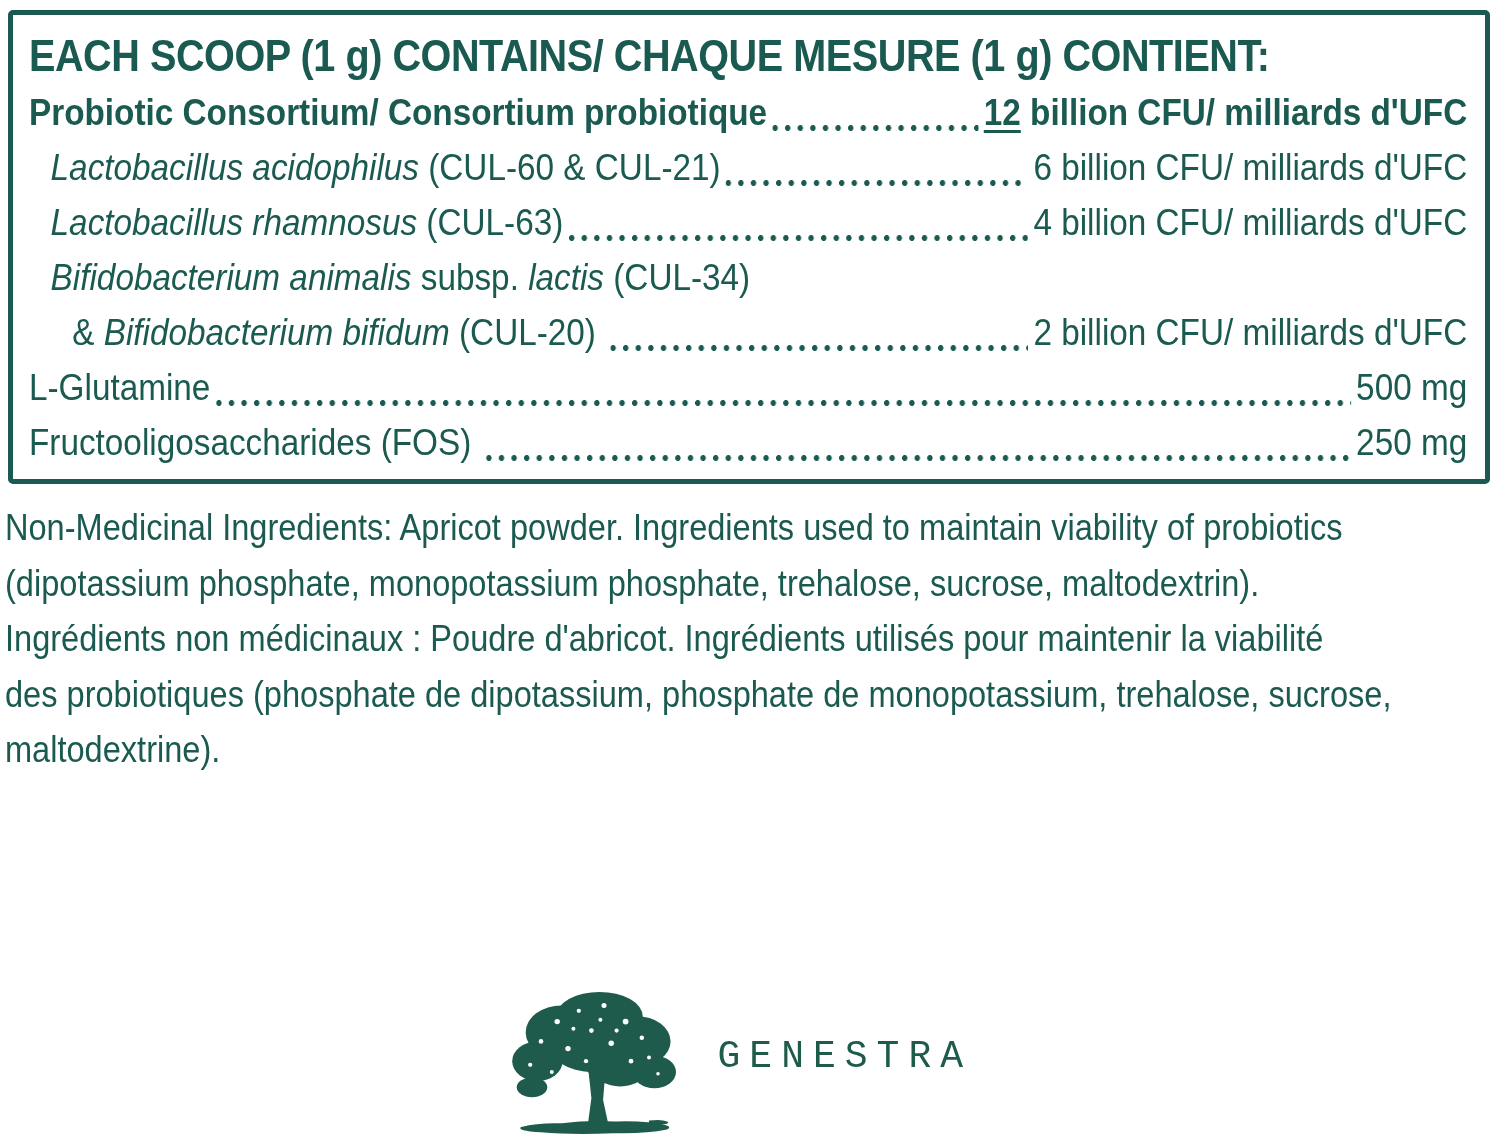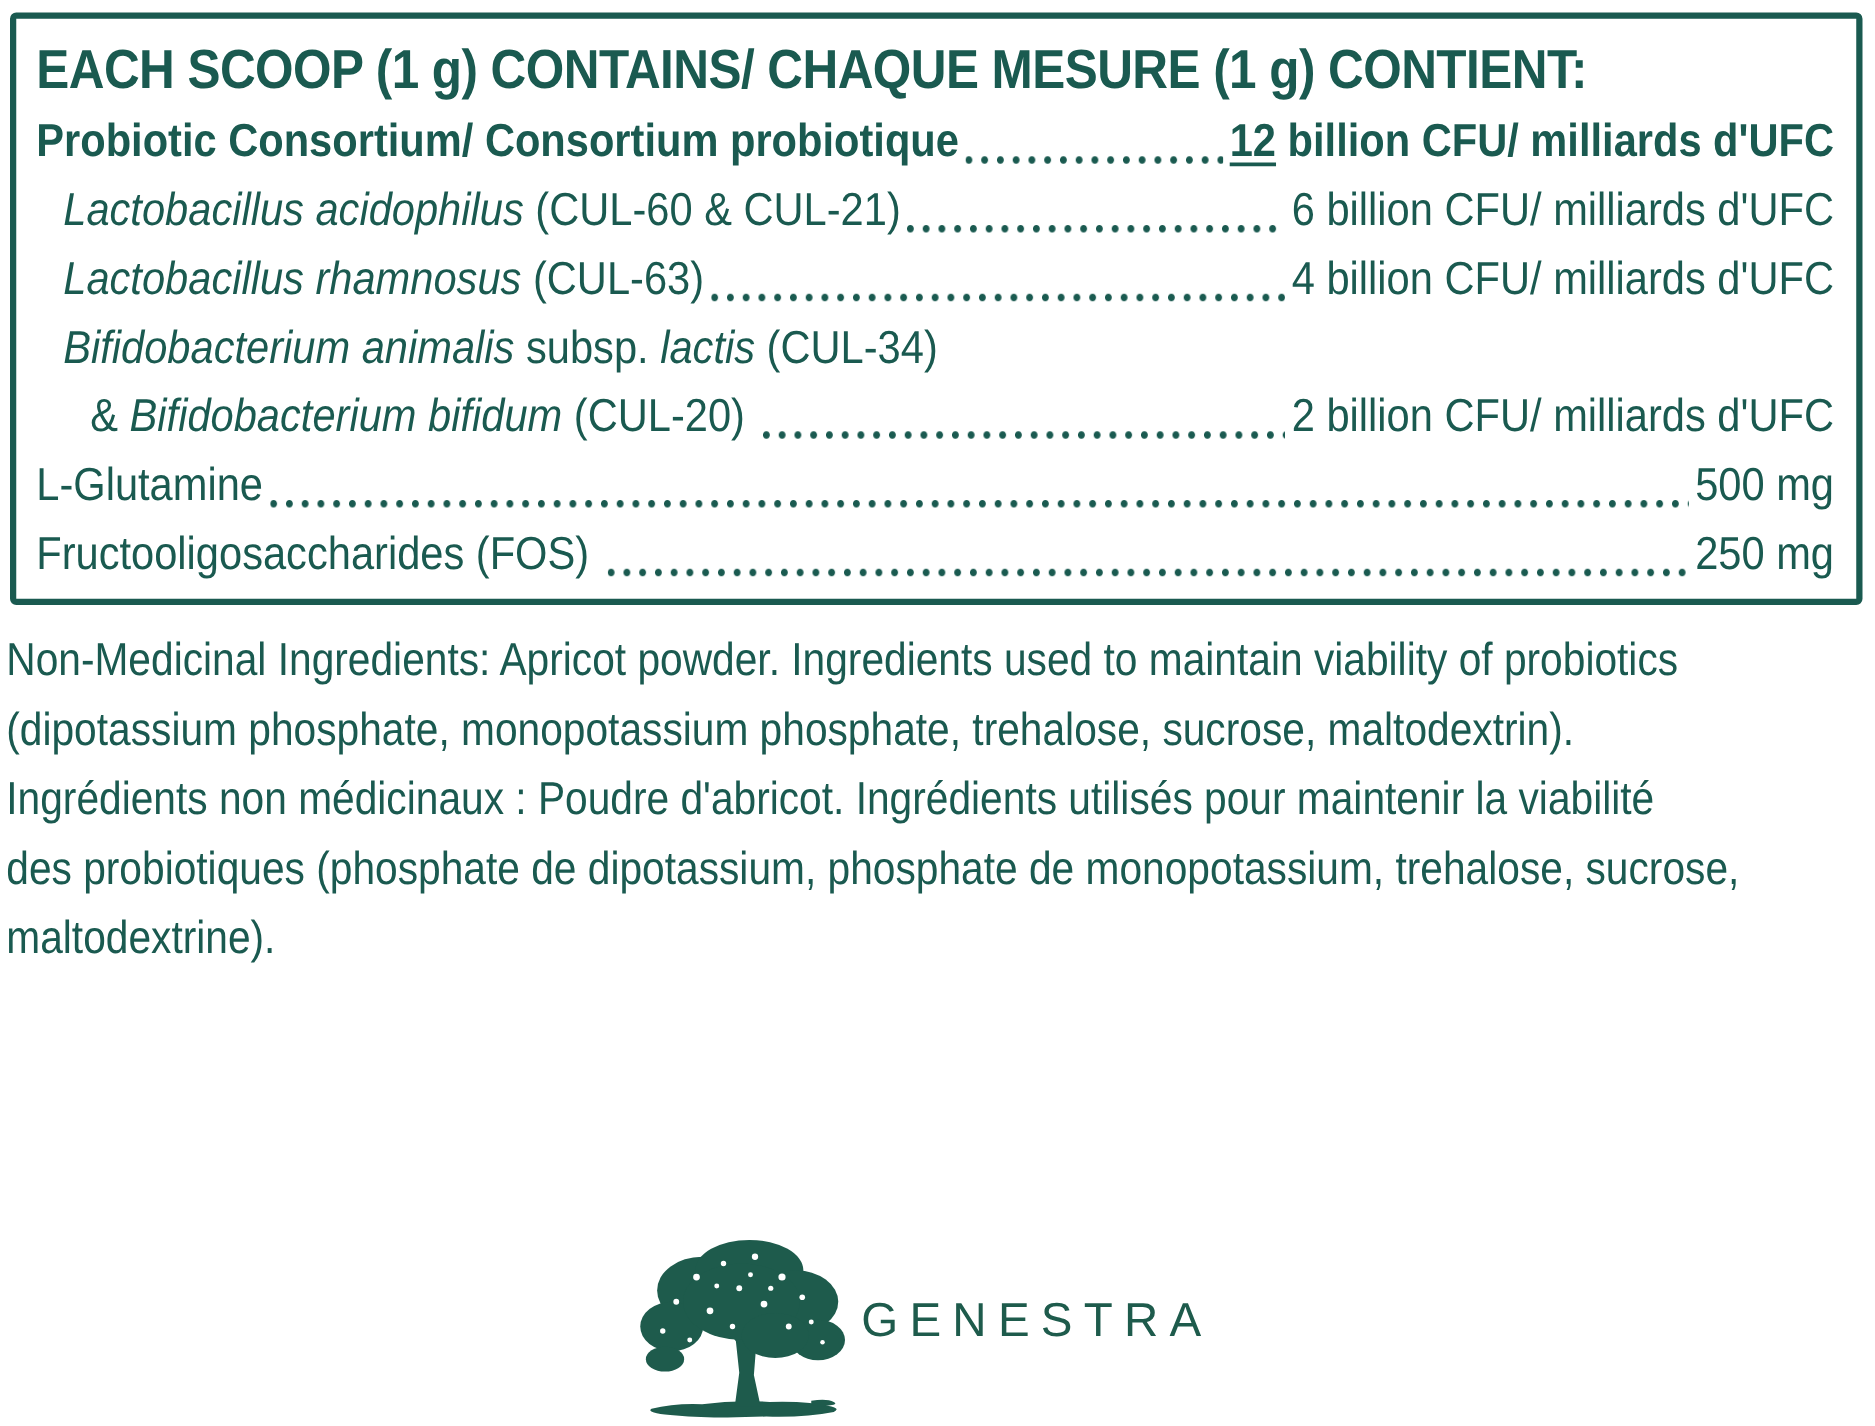--- a/index.html
+++ b/index.html
@@ -85,21 +85,22 @@
     position:absolute;left:505px;top:985px;
     display:flex;
     align-items:center;
     color:var(--logo-green);
   }
   .logo-tree{width:180px;height:156px;display:block;}
   .logo-word{
     width:285px;
     margin-left:2px;
     margin-top:-12px;
-    text-align:center;
+    text-align:right;
+    font-family:Liberation Mono, monospace;
   }
   .logo-name{
     font-size:38px;
     letter-spacing:9px;
     line-height:44px;
     white-space:nowrap;
   }
   .logo-sub{
     font-size:21px;
     letter-spacing:8px;

